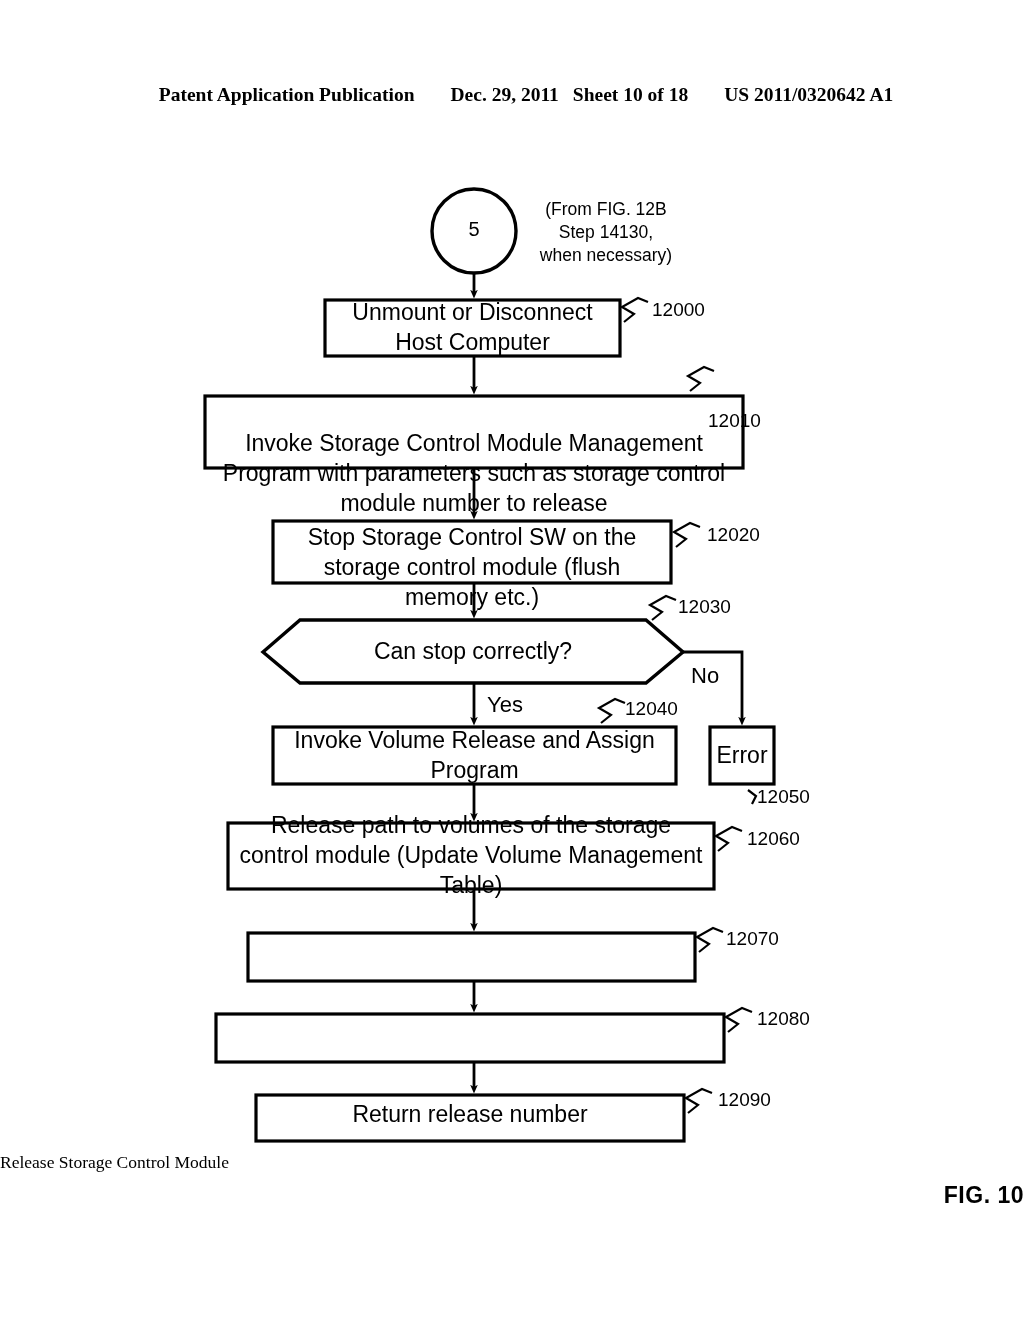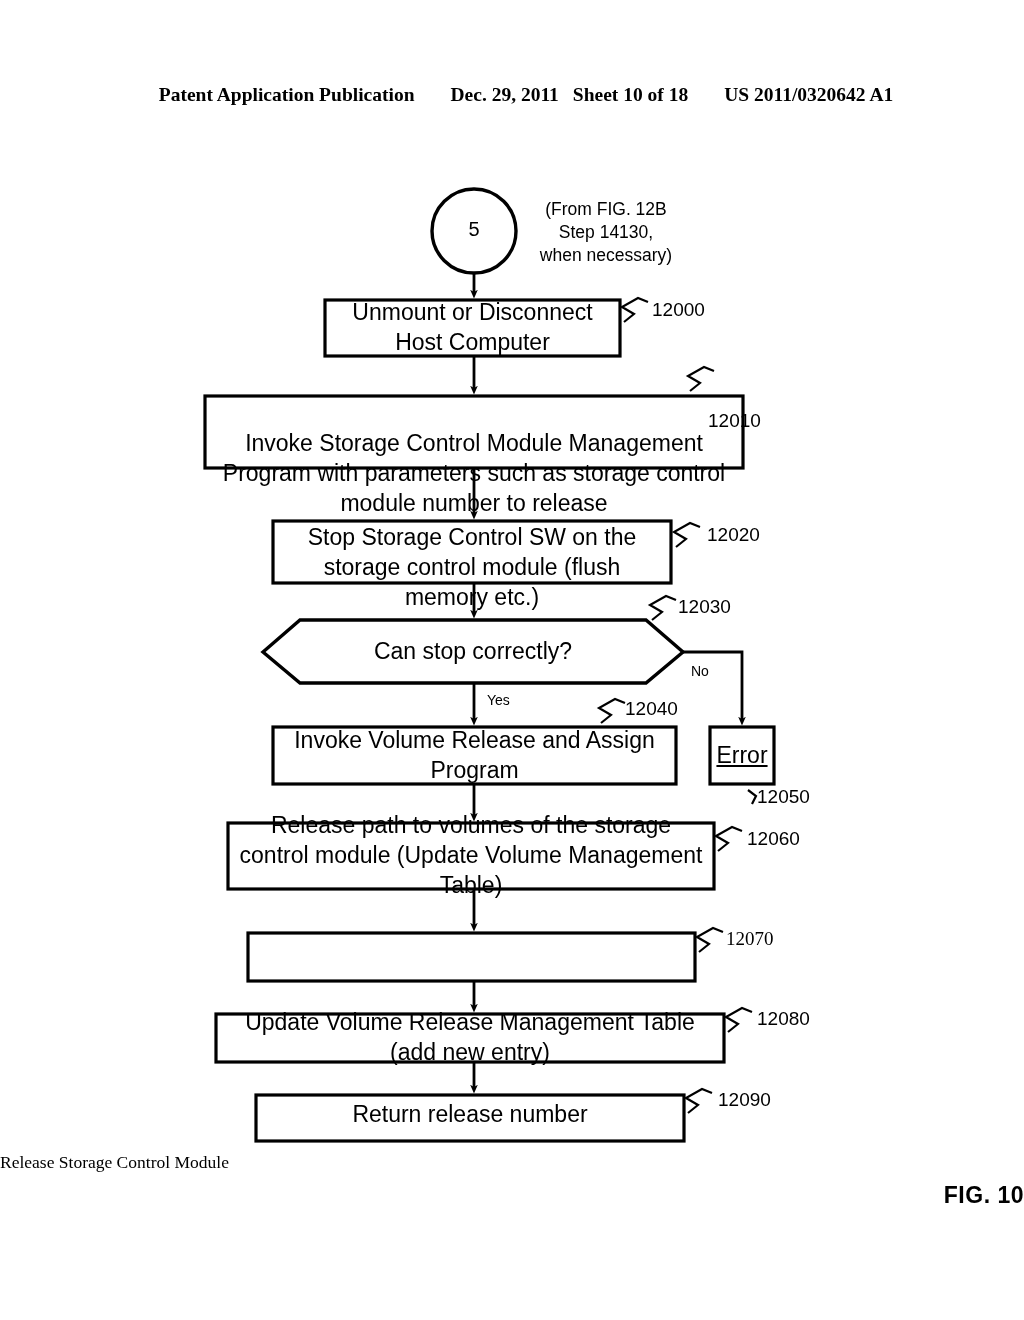--- a/index.html
+++ b/index.html
@@ -62,21 +62,21 @@
   .ref-label {
     position: absolute;
     font-family: "Liberation Sans", sans-serif;
     font-size: 19px;
     color: #000;
     white-space: nowrap;
   }
   .branch-label {
     position: absolute;
     font-family: "Liberation Sans", sans-serif;
-    font-size: 14px;
+    font-size: 22px;
     color: #000;
     white-space: nowrap;
   }
   .conn-num {
     position: absolute;
     font-family: "Liberation Sans", sans-serif;
     font-size: 20px;
     text-align: center;
     width: 70px;
   }
@@ -164,33 +164,32 @@
 
   <div class="side-note" style="left:516px; top:198px; width:180px;">(From FIG. 12B
 Step 14130,
 when necessary)</div>
 
   <div class="node-text" style="left:331px; top:300px; width:283px; height:56px;">Unmount or Disconnect Host Computer</div>
   <div class="node-text" style="left:213px; top:396px; width:522px; height:72px;margin-top:42px;">Invoke Storage Control Module Management Program with parameters such as storage control module number to release</div>
   <div class="node-text" style="left:279px; top:521px; width:386px; height:62px;margin-top:16px;">Stop Storage Control SW on the storage control module (flush memory etc.)</div>
   <div class="node-text" style="left:300px; top:620px; width:346px; height:63px;">Can stop correctly?</div>
   <div class="node-text" style="left:279px; top:727px; width:391px; height:57px;">Invoke Volume Release and Assign Program</div>
-  <div class="node-text" style="left:710px; top:727px; width:64px; height:57px;text-decoration:underline;">Error</div>
+  <div class="node-text" style="left:710px; top:727px; width:64px; height:57px;">Error</div>
   <div class="node-text" style="left:236px; top:823px; width:470px; height:66px;">Release path to volumes of the storage control module (Update Volume Management Table)</div>
-  <div class="node-text" style="left:222px; top:1014px; width:496px; height:48px;">Update Volume Release Management Table (add new entry)</div>
   <div class="node-text" style="left:262px; top:1095px; width:416px; height:40px;">Return release number</div>
 
   <div class="ref-label" style="left:652px; top:299px;">12000</div>
   <div class="ref-label" style="left:708px; top:369px;margin-top:41px;">12010</div>
   <div class="ref-label" style="left:707px; top:524px;">12020</div>
   <div class="ref-label" style="left:678px; top:596px;">12030</div>
   <div class="ref-label" style="left:625px; top:698px;">12040</div>
   <div class="ref-label" style="left:757px; top:786px;">12050</div>
   <div class="ref-label" style="left:747px; top:828px;">12060</div>
-  <div class="ref-label" style="left:726px; top:928px;font-family:Liberation Serif, serif;">12070</div>
+  <div class="ref-label" style="left:726px; top:928px;">12070</div>
   <div class="ref-label" style="left:757px; top:1008px;">12080</div>
   <div class="ref-label" style="left:718px; top:1089px;">12090</div>
 
   <div class="branch-label" style="left:487px; top:692px;">Yes</div>
   <div class="branch-label" style="left:691px; top:663px;">No</div>
 
   <div id="fig-caption" style="top:1152px;">Release Storage Control Module</div>
   <div id="fig-number" style="top:1182px;">FIG. 10</div>
 </div>
 

